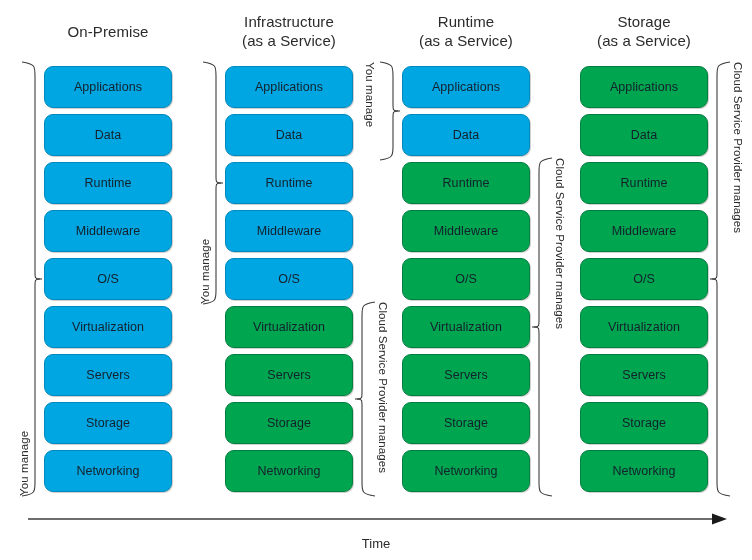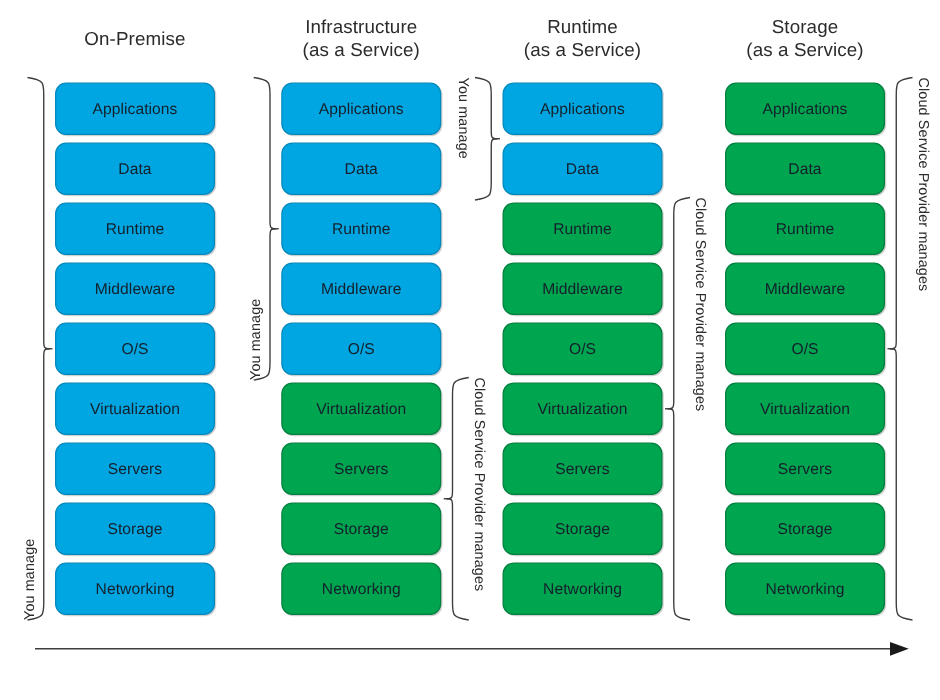--- a/index.html
+++ b/index.html
@@ -231,13 +231,14 @@
         <line class="tick" x1="-1" y1="217" x2="-7" y2="217"></line>
       </svg>
     </div>
     <div class="vlabel down" style="left: 744px; top: 62px;">Cloud Service Provider manages</div>
     <div id="time-axis">
       <svg width="700" height="14" viewBox="0 0 700 14">
         <line x1="0" y1="7" x2="686" y2="7" stroke="#3d3d3d" stroke-width="1.3"></line>
         <polygon points="684,1.5 699,7 684,12.5" fill="#1a1a1a"></polygon>
       </svg>
     </div>
+    <div id="time-label">Time</div>
   </div>
 
 </body></html>

